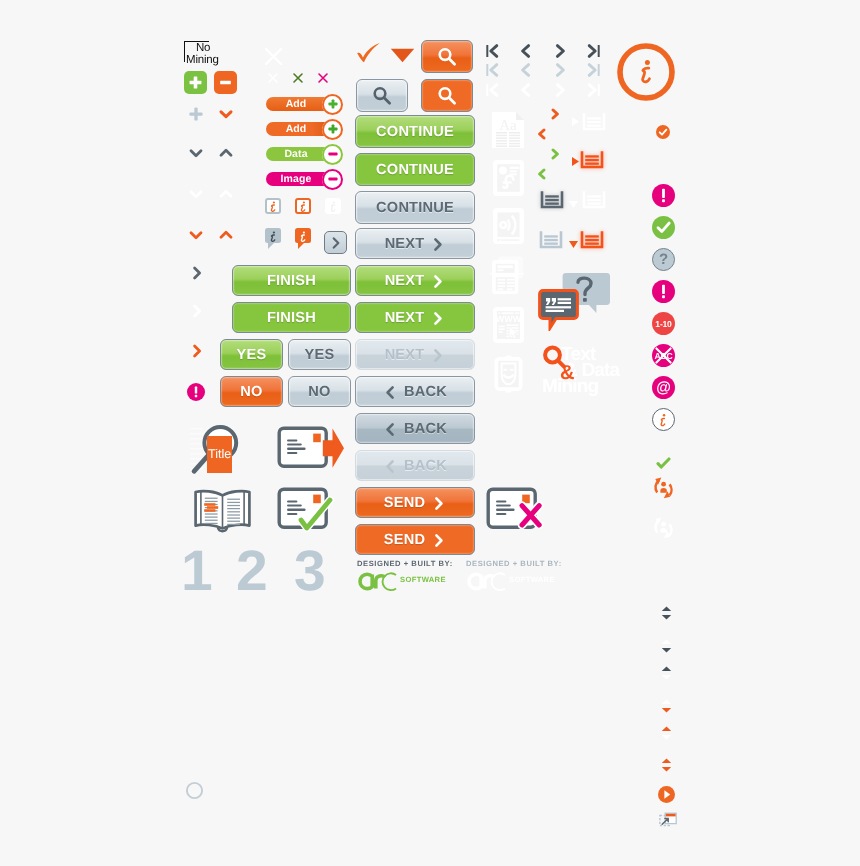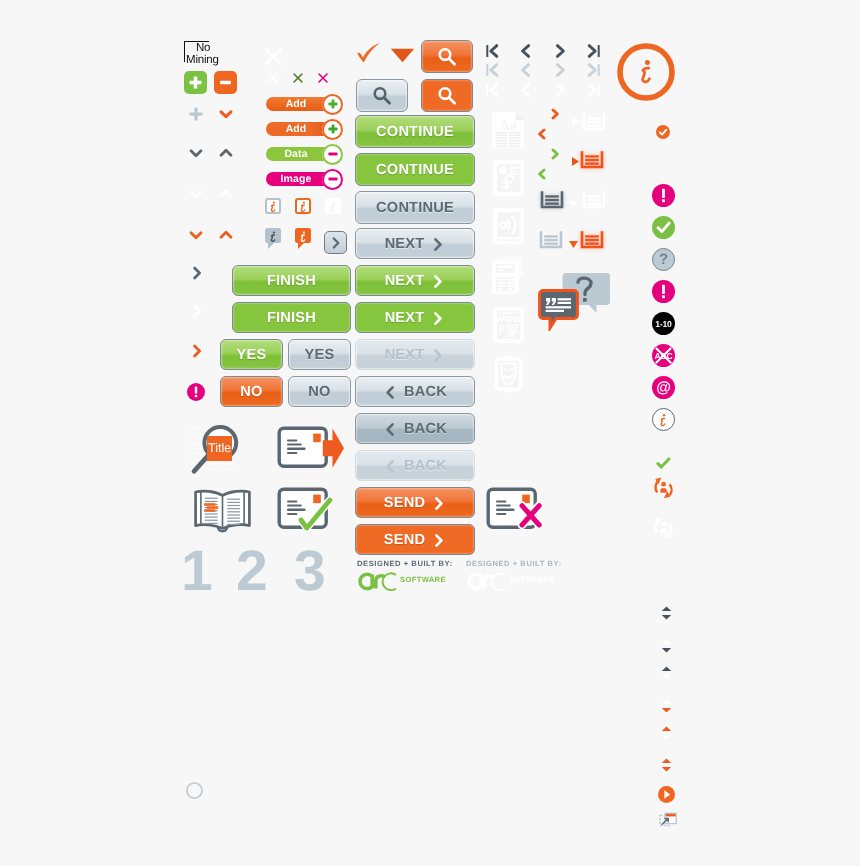--- a/index.html
+++ b/index.html
@@ -527,20 +527,30 @@
         <rect x="21.0" y="25.0" width="3.8" height="3.8" rx="0.8" fill="#5b6770"></rect>
       </svg></div>
 <div class="abs" data-name="quote-bubble-icon" style="left:538px;top:289px;"><svg width="42" height="42" viewBox="0 0 42 42" data-name="quote-bubble-icon-art">
         <path d="M1.6 5 A3.4 3.4 0 0 1 5 1.6 H36 A3.4 3.4 0 0 1 39.4 5 V26 A3.4 3.4 0 0 1 36 29.4 H18 L12 39 L12 29.4 H5 A3.4 3.4 0 0 1 1.6 26 Z" fill="#5b6770" stroke="#f4521b" stroke-width="3"></path>
         <path d="M8.0 9.0 h4.2 v3.4 l-2.1 3.6 h-2.2 l2.0 -3.6 h-1.9 z M13.8 9.0 h4.2 v3.4 l-2.1 3.6 h-2.2 l2.0 -3.6 h-1.9 z" fill="#fff"></path>
         <rect x="19.6" y="9.2" width="13.4" height="2.2" fill="#fff"></rect>
         <rect x="19.6" y="12.8" width="13.4" height="2.2" fill="#fff"></rect>
         <rect x="7.6" y="17.2" width="25.4" height="2.2" fill="#fff"></rect>
         <rect x="7.6" y="20.8" width="18.4" height="2.2" fill="#fff"></rect>
       </svg></div>
+<div class="abs" data-name="text-data-mining-logo" style="left:540px;top:344px;width:92px;height:62px;">
+      <div class="abs" data-name="tdm-line1" style="left:21px;top:2px;color:#fff;font-size:19px;font-weight:bold;line-height:17px;letter-spacing:-0.8px;">Text</div>
+      <div class="abs" data-name="tdm-line2" style="left:24px;top:18px;color:#fff;font-size:19px;font-weight:bold;line-height:17px;letter-spacing:-0.8px;">&amp; Data</div>
+      <div class="abs" data-name="tdm-line3" style="left:2px;top:34px;color:#fff;font-size:19px;font-weight:bold;line-height:17px;letter-spacing:-0.8px;">Mining</div>
+      <svg class="abs" width="92" height="62" viewBox="0 0 92 62" style="left:0;top:0;" data-name="tdm-line3-art">
+        <circle cx="12.5" cy="11" r="7.4" fill="none" stroke="#f4521b" stroke-width="4"></circle>
+        <path d="M17.8 16.4 L24.8 23.4" stroke="#f4521b" stroke-width="4" stroke-linecap="butt"></path>
+        <text x="20" y="35" font-family="Liberation Sans,sans-serif" font-weight="bold" font-size="20" fill="#f4521b">&amp;</text>
+      </svg>
+    </div>
 
 <div class="abs" data-name="info-ring-icon" style="left:616px;top:42px;"><svg width="60" height="60" viewBox="0 0 60 60" data-name="info-ring-icon-art">
         <circle cx="30" cy="30" r="26" fill="none" stroke="#ef6622" stroke-width="5.6"></circle>
         <circle cx="31.4" cy="20.4" r="2.5" fill="#ef6622"></circle>
         <path d="M32.8 26.2 C31.0 26.0 28.4 26.6 27.3 27.7 C26.0 29.0 28.2 28.8 28.6 30.1 C29.0 31.4 26.8 35.8 26.6 37.5 C26.4 39.4 28.8 40.3 30.5 39.6 C31.8 39.1 32.8 37.9 33.4 36.8" fill="none" stroke="#ef6622" stroke-width="2.8" stroke-linecap="round"></path>
       </svg></div>
 <div class="abs" data-name="check-badge-icon" style="left:656px;top:125px;"><svg width="14" height="14" viewBox="0 0 14 14" data-name="check-badge-icon-art">
         <circle cx="7" cy="7" r="7" fill="#ef6622"></circle>
         <path d="M3.7 7.3 L6.0 9.6 L10.4 4.6" fill="none" stroke="#fff" stroke-width="1.8" stroke-linecap="round" stroke-linejoin="round"></path>
       </svg></div>
@@ -557,21 +567,21 @@
 </div>
 <div class="abs circ" data-name="help-circle-icon" style="left:652px;top:248px;width:23px;height:23px;background:#bccad4;border:1.4px solid #76838c;">
 <span data-name="question-glyph" style="color:#77848d;font-size:15px;font-weight:bold;line-height:15px;">?</span>
 </div>
 <div class="abs circ" data-name="alert-icon-2" style="left:652px;top:280px;width:23px;height:23px;background:#e6007e;">
 <svg width="23" height="23" viewBox="0 0 23 23" data-name="exclamation-glyph">
         <rect x="10.1" y="4.8" width="2.8" height="9.1" rx="0.7" fill="#fff"></rect>
         <rect x="10.1" y="15.2" width="2.8" height="3" rx="0.7" fill="#fff"></rect>
       </svg>
 </div>
-<div class="abs circ" data-name="range-circle-icon" style="left:652px;top:312px;width:23px;height:23px;background:#000000;">
+<div class="abs circ" data-name="range-circle-icon" style="left:652px;top:312px;width:23px;height:23px;background:#ef4444;">
 <span data-name="range-glyph" style="color:#fff;font-size:8.6px;font-weight:bold;letter-spacing:-0.2px;">1-10</span>
 </div>
 <div class="abs circ" data-name="no-abc-icon" style="left:652px;top:344px;width:23px;height:23px;background:#e6007e;">
 <span data-name="abc-glyph" style="color:#fff;font-size:8.6px;font-weight:bold;letter-spacing:-0.2px;">ABC</span>
 <svg class="abs" width="23" height="23" viewBox="0 0 23 23" data-name="strike-cross-icon" style="left:0;top:0;">
         <path d="M4.4 4.4 L18.6 18.6 M18.6 4.4 L4.4 18.6" stroke="#fff" stroke-width="2.1" stroke-linecap="round"></path>
       </svg>
 </div>
 <div class="abs circ" data-name="at-circle-icon" style="left:652px;top:376px;width:23px;height:23px;background:#e6007e;">
 <span data-name="at-glyph" style="color:#fff;font-size:15px;font-weight:bold;line-height:15px;">@</span>
@@ -663,21 +673,21 @@
           <rect x="2.0" y="39.0" width="13.0" height="1.5" fill="#fdfdfd"></rect>
           <rect x="19.0" y="39.0" width="13.0" height="1.5" fill="#fdfdfd"></rect>
           <rect x="36.0" y="39.0" width="10.0" height="1.5" fill="#fdfdfd"></rect>
           <rect x="2.0" y="44.0" width="13.0" height="1.5" fill="#fdfdfd"></rect>
           <rect x="19.0" y="44.0" width="13.0" height="1.5" fill="#fdfdfd"></rect>
           <rect x="36.0" y="44.0" width="10.0" height="1.5" fill="#fdfdfd"></rect>
         </g>
         <path d="M20.0 31.6 L6.0 47.4" stroke="#5b6770" stroke-width="4.6" stroke-linecap="round" fill="none"></path>
         <circle cx="32.3" cy="18.8" r="15.9" fill="#ffffff" stroke="#5b6770" stroke-width="4.0"></circle>
       </svg>
-      <div class="abs" data-name="magnifier-title-label" style="left:19px;top:11.5px;background:#ef6622;color:#ffffff;font-size:12.6px;padding:6px 1px;line-height:13.5px;">Title</div>
+      <div class="abs" data-name="magnifier-title-label" style="left:19px;top:11.5px;background:#ef6622;color:#ffffff;font-size:12.6px;padding:12px 1px;line-height:13.5px;">Title</div>
     </div>
 <div class="abs" data-name="open-book-highlight-icon" style="left:193px;top:488px;"><svg width="59" height="46" viewBox="0 0 59 46" data-name="open-book-highlight-icon-art">
         <path d="M2.6 4.0 C9.8 2.2 22 3.2 29.5 7.4 C37 3.2 49.2 2.2 56.4 4.0 V37.6 C49.2 35.8 37 36.8 29.5 40.4 C22 36.8 9.8 35.8 2.6 37.6 Z" fill="#ffffff" stroke="#5b6770" stroke-width="2.7" stroke-linejoin="round"></path>
         <path d="M7.9 3.6 V37.2" stroke="#5b6770" stroke-width="1.6" fill="none"></path>
         <path d="M51.1 3.6 V37.2" stroke="#5b6770" stroke-width="1.6" fill="none"></path>
         <path d="M29.5 7.4 V40.4" stroke="#5b6770" stroke-width="1.6" fill="none"></path>
         <path d="M25.0 40.1 C26.6 44.2 32.4 44.2 34.0 40.1" fill="none" stroke="#5b6770" stroke-width="2.4" stroke-linecap="round"></path>
         <rect x="11.8" y="9.6" width="12.8" height="1.25" fill="#8c9aa4"></rect>
         <rect x="11.8" y="12.8" width="12.8" height="1.25" fill="#8c9aa4"></rect>
         <rect x="11.8" y="15.9" width="12.8" height="1.25" fill="#8c9aa4"></rect>

